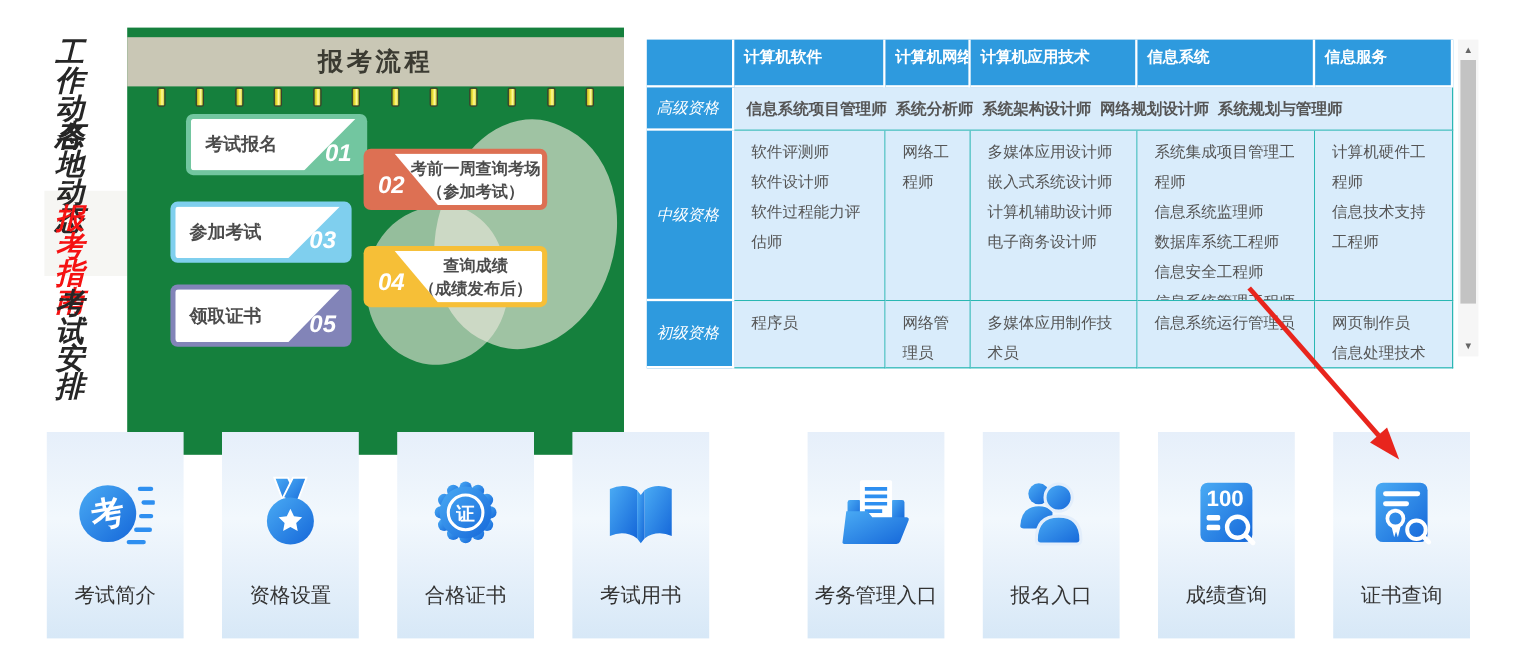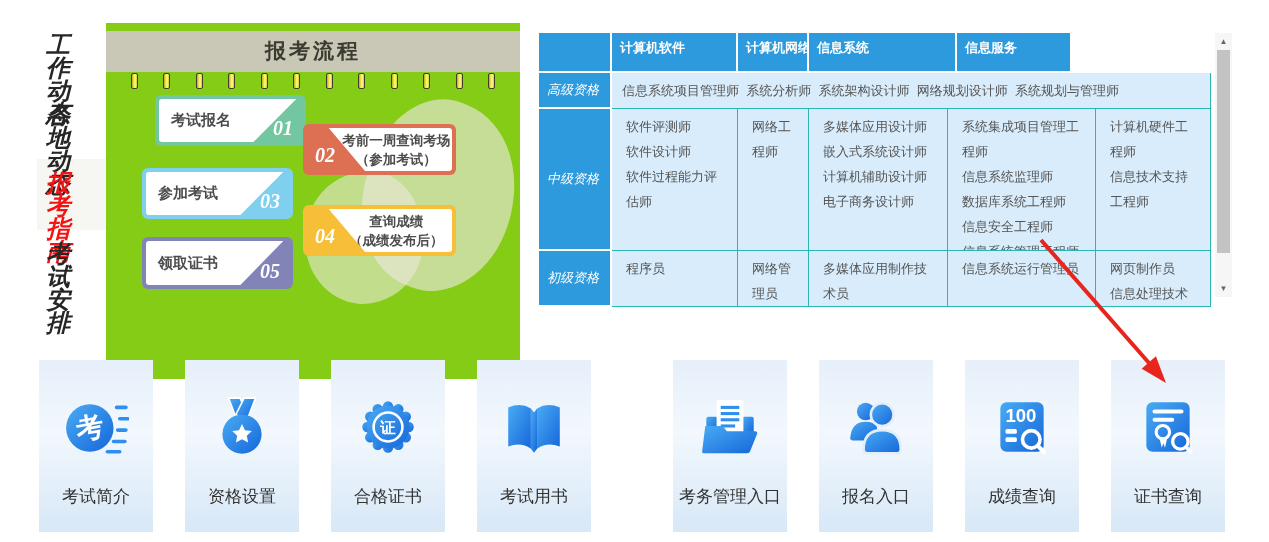--- a/index.html
+++ b/index.html
@@ -6,21 +6,21 @@
   .stage{position:relative;width:1269px;height:542px;background:#fff;overflow:hidden;
          font-family:"Liberation Sans","DejaVu Sans",sans-serif;}
 
   
   .active-bg{position:absolute;left:37px;top:159px;width:69px;height:71px;background:#f6f6f3;}
   .side-item{position:absolute;left:46px;width:46px;font-size:24px;font-weight:bold;
              line-height:23px;color:#262626;cursor:pointer;font-style:italic;}
   .side-item.active{color:#f51212;}
 
   
-  .flow-panel{position:absolute;left:106px;top:23px;width:414px;height:356px;background:#84cc16;font-family:Liberation Serif, serif;}
+  .flow-panel{position:absolute;left:106px;top:23px;width:414px;height:356px;background:#15803d;}
   .wm1{position:absolute;right:6px;top:78px;width:150px;height:190px;background:#eae7da;
        opacity:.65;border-radius:46% 62% 50% 58%;transform:rotate(22deg);}
   .wm2{position:absolute;right:96px;top:150px;width:120px;height:130px;background:#ebe8dc;
        opacity:.6;border-radius:60% 45% 58% 50%;transform:rotate(-18deg);}
   .flow-banner{position:absolute;left:0;top:8px;width:100%;height:41px;background:#c9c7b5;
                text-align:center;font-size:21px;font-weight:bold;color:#3b3b32;
                line-height:41px;letter-spacing:3px;}
   .pins{position:absolute;left:25px;right:25px;top:50px;height:17px;display:flex;
         justify-content:space-between;}
   .pin{width:7px;height:16px;box-sizing:border-box;border:1px solid #3f3f2a;border-radius:2px;
@@ -43,21 +43,21 @@
   .qtable{position:absolute;left:539px;top:33px;width:672px;font-size:13px;}
   .trow{display:flex;}
   .qcell{box-sizing:border-box;overflow:hidden;}
   .w0{width:73px;} .w1{width:126px;} .w2{width:71px;} .w3{width:139px;} .w4{width:148px;} .w5{width:115px;}
   .hcell{background:#2e9ade;color:#fff;font-weight:bold;height:40px;line-height:30px;
          padding-left:8px;border-right:2px solid #fff;border-bottom:2px solid #fff;white-space:nowrap;}
   .lcell{background:#2e9ade;color:#fff;display:flex;align-items:center;padding-left:8px;
          border-right:2px solid #fff;border-bottom:2px solid #fff;font-style:italic;}
   .dcell{background:#d9ecfb;color:#555;padding:5px 14px;line-height:25px;
          border-right:1px solid #2ab7b3;border-bottom:1px solid #2ab7b3;}
-  .merged{width:599px;display:flex;align-items:center;white-space:pre;padding:0 0 0 10px;}
+  .merged{width:599px;display:flex;align-items:center;white-space:pre;padding:0 0 0 10px;font-weight:bold;}
 
   
   .sbar{position:absolute;left:1215px;top:33px;width:17px;height:264px;background:#f6f6f6;}
   .s-up,.s-down{position:absolute;left:0;width:17px;text-align:center;font-size:8px;color:#666;cursor:pointer;}
   .s-up{top:4px;} .s-down{bottom:4px;}
   .sthumb{position:absolute;left:2px;top:17px;width:13px;height:203px;background:#c3c3c3;cursor:pointer;}
 
   
   .card{position:absolute;top:360px;width:114px;height:172px;cursor:pointer;
         background:linear-gradient(180deg,#e6effa 0%,#f2f8fd 42%,#e9f2fb 62%,#d7e8f7 100%);
@@ -133,20 +133,21 @@
         </div>
       <span class="num">05</span>
     </div>
   </div>
 
   <div class="qtable">
     <div class="trow">
       <div class="qcell hcell w0"></div>
       <div class="qcell hcell w1">计算机软件</div>
       <div class="qcell hcell w2">计算机网络</div>
+      <div class="qcell hcell w3">计算机应用技术</div>
       <div class="qcell hcell w4">信息系统</div>
       <div class="qcell hcell w5">信息服务</div>
     </div>
     <div class="trow" style="height:36px">
       <div class="qcell lcell w0">高级资格</div>
       <div class="qcell dcell merged">信息系统项目管理师  系统分析师  系统架构设计师  网络规划设计师  系统规划与管理师</div>
     </div>
     <div class="trow" style="height:142px">
       <div class="qcell lcell w0">中级资格</div>
       <div class="qcell dcell w1">

